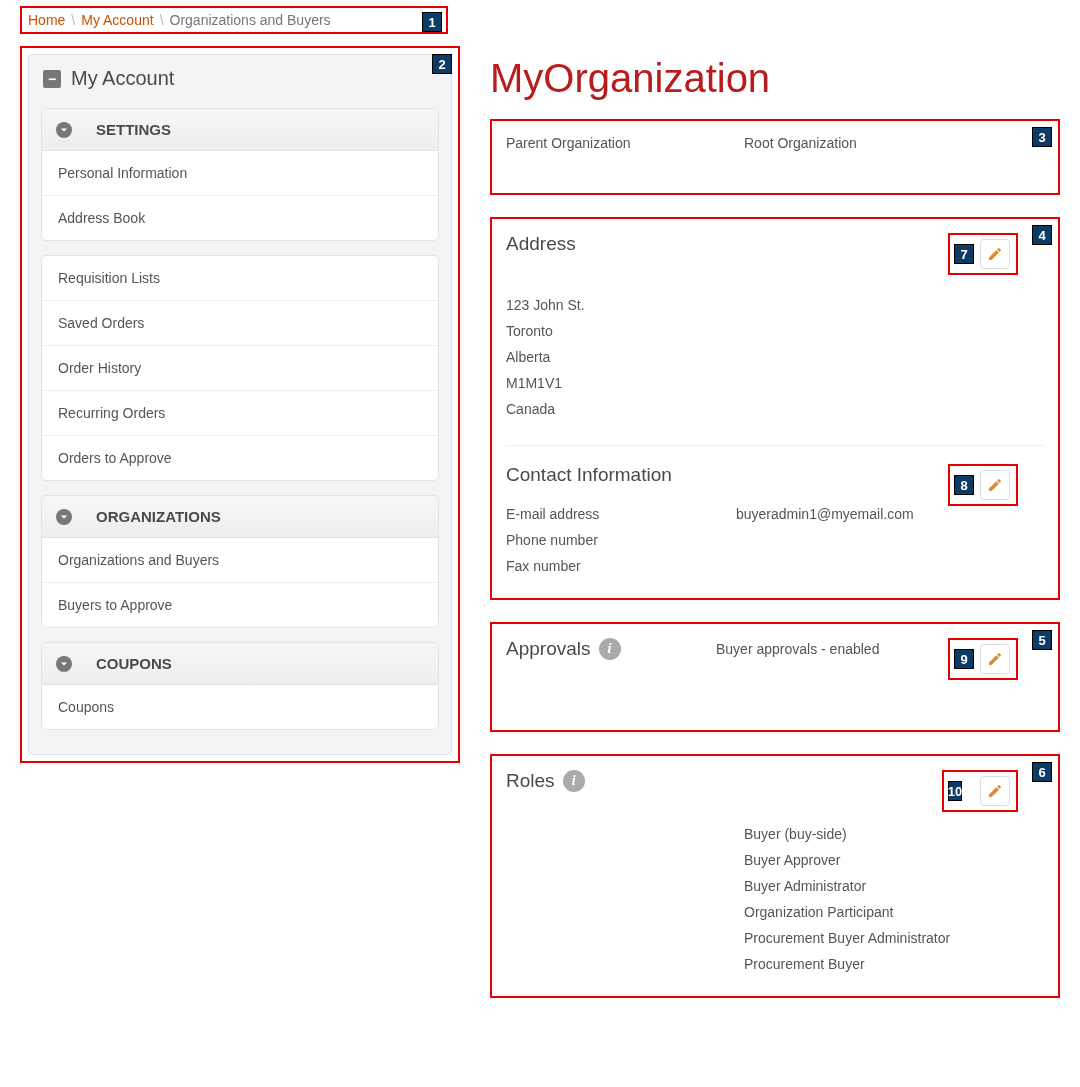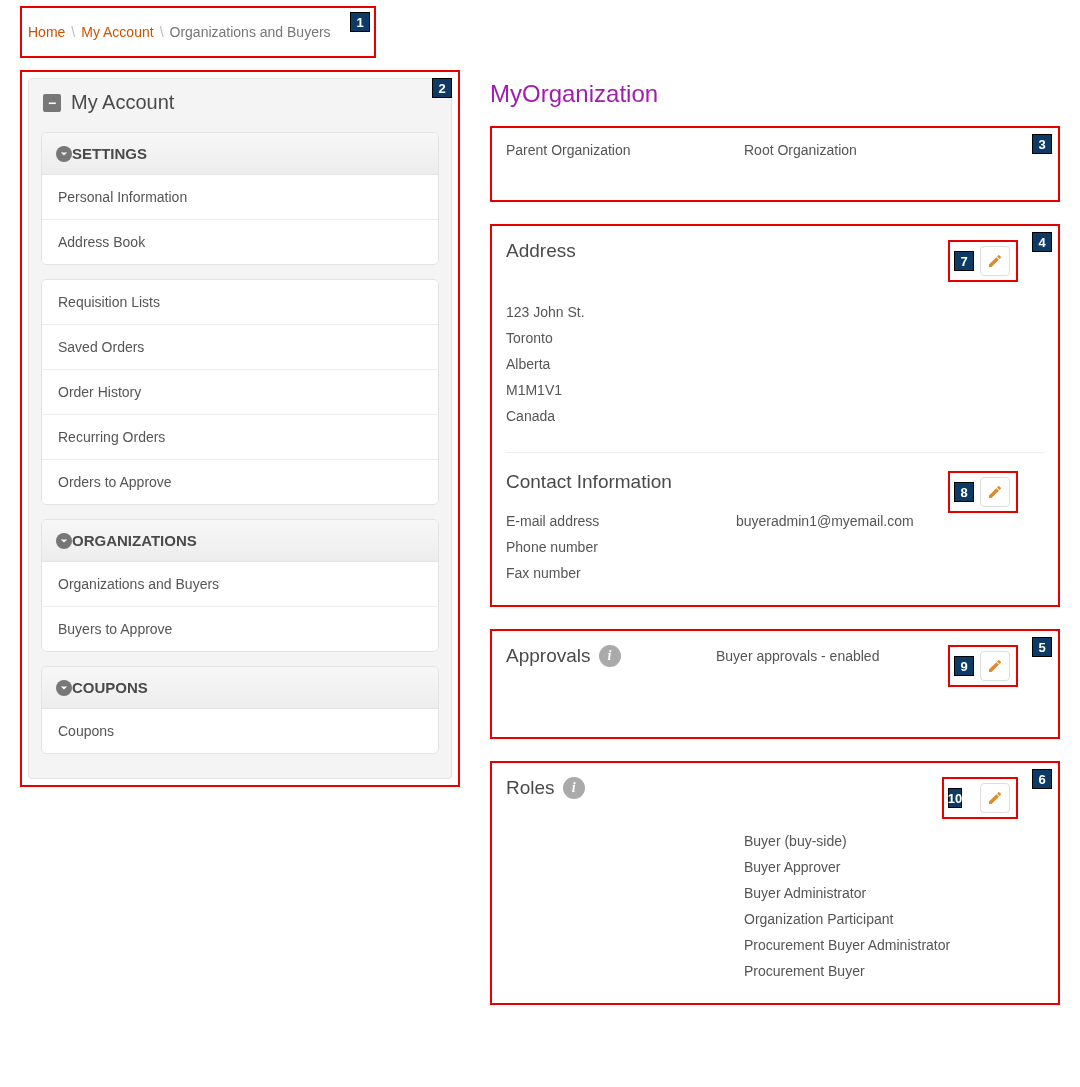--- a/index.html
+++ b/index.html
@@ -9,22 +9,22 @@
     font-family: Arial, Helvetica, sans-serif;
     font-size: 14px;
     color: #555;
     background: #fff;
     width: 1080px;
   }
   
   .breadcrumb {
     border: 2px solid #e60000;
     margin: 6px 20px 0 20px;
-    width: 356px;
-    padding: 16px 6px;
+    width: 428px;
+    padding: 4px 6px;
     display: flex;
     align-items: center;
     gap: 6px;
     position: relative;
   }
   .breadcrumb a { color: #cc5200; text-decoration: none; }
   .breadcrumb .sep { color: #bbb; }
   .breadcrumb .current { color: #777; }
   
   .page {
@@ -67,21 +67,21 @@
     border: 1px solid #e3e3e3;
     border-radius: 6px;
     margin: 10px 12px 14px 12px;
     overflow: hidden;
   }
   .section-header {
     background: linear-gradient(#f7f7f7,#ededed);
     padding: 12px 14px;
     display: flex;
     align-items: center;
-    gap: 0;
+    gap: 24px;
     font-weight: bold;
     font-size: 15px;
     color: #4a4a4a;
     border-bottom: 1px solid #e3e3e3;
     text-align: center;
   }
   .chev {
     width: 16px; height: 16px;
     background: #777;
     border-radius: 50%;
@@ -93,23 +93,23 @@
     border-bottom: 1px solid #eee;
     color: #555;
     font-size: 14px;
     background: #fff;
     cursor: pointer;
   }
   .item:last-child { border-bottom: none; }
   
   .main { flex: 1; min-width: 560px; }
   h1.page-title {
-    font-size: 24px;
+    font-size: 40px;
     font-weight: normal;
-    color: #a21caf;
+    color: #b91c1c;
     margin: 10px 0 18px 0;
   }
   .panel {
     border: 2px solid #e60000;
     position: relative;
     padding: 14px 14px;
     margin-bottom: 22px;
   }
   .row {
     display: flex;

